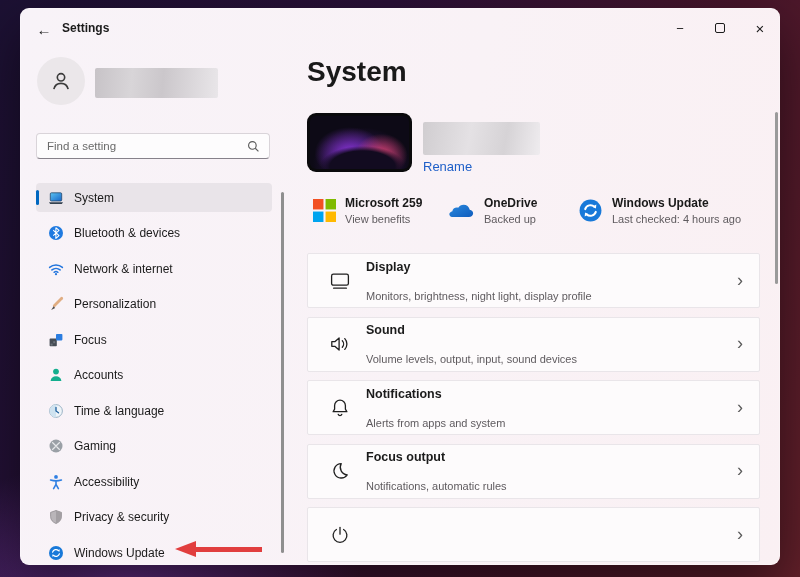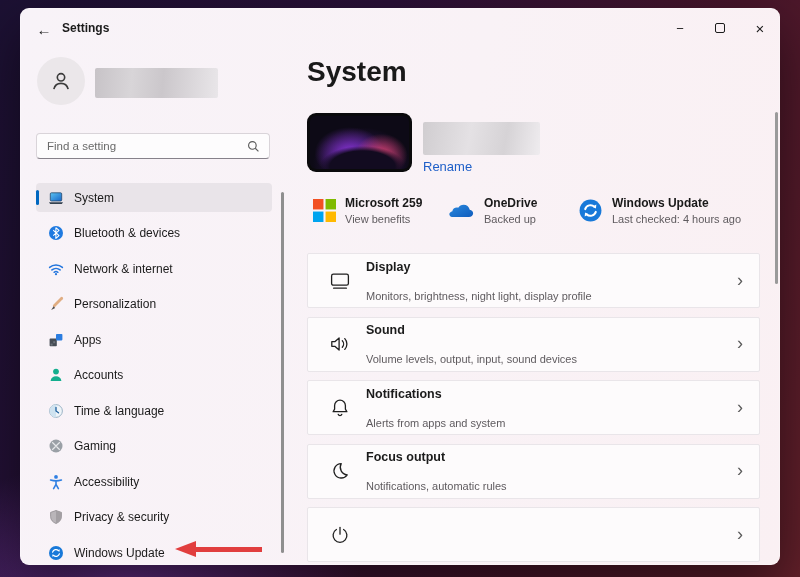--- a/index.html
+++ b/index.html
@@ -169,21 +169,21 @@
     </div>
     <div class="nav-item">
       <span class="nav-icon">
         <svg viewBox="0 0 16 16" width="16" height="16">
             <rect x="1.6" y="6.6" width="7.2" height="7.6" rx=".8" fill="#454c54"></rect>
             <rect x="5.2" y="9.2" width="2" height="2" fill="#6b727a"></rect>
             <rect x="2.6" y="11.6" width="2" height="2" fill="#6b727a"></rect>
             <rect x="8" y="2" width="6.4" height="6.4" rx=".8" fill="#2b7de0"></rect>
           </svg>
       </span>
-      <span class="nav-label">Apps</span>
+      <span class="nav-label">Focus</span>
     </div>
     <div class="nav-item">
       <span class="nav-icon">
         <svg viewBox="0 0 16 16" width="16" height="16" fill="#13ae8e">
             <circle cx="8" cy="4.6" r="2.9"></circle>
             <path d="M2.6 14c.4-3.2 2.6-4.7 5.4-4.7s5 1.5 5.4 4.7Z"></path>
           </svg>
       </span>
       <span class="nav-label">Accounts</span>
     </div>

